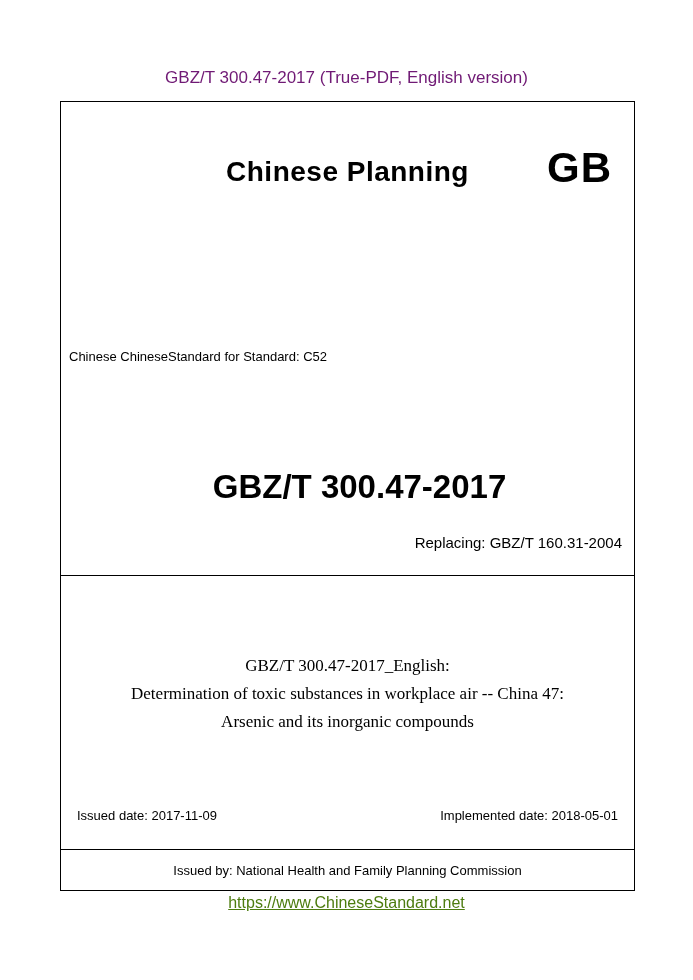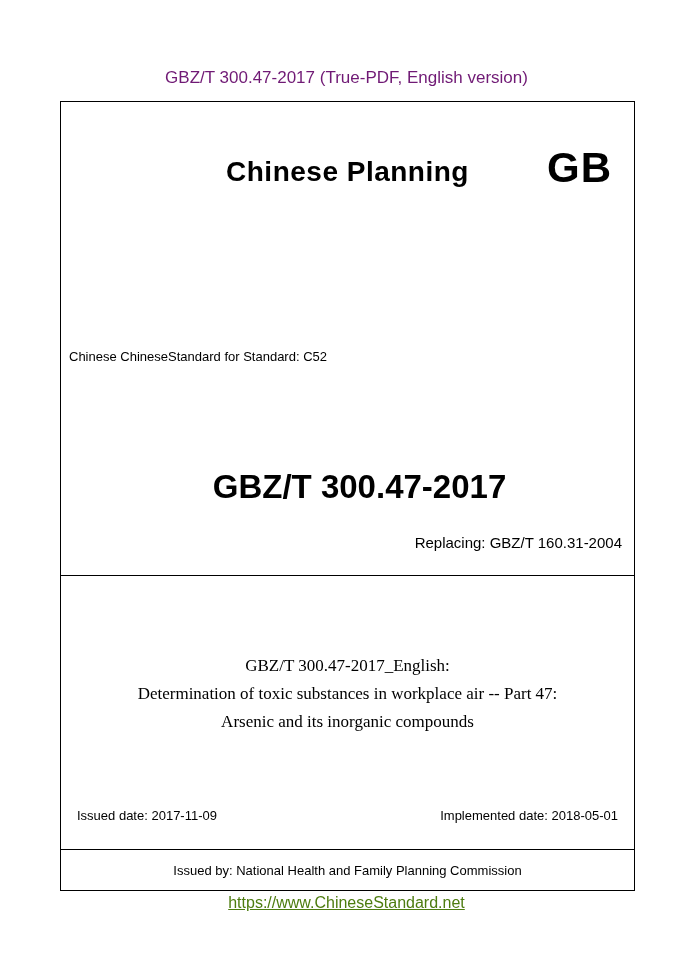--- a/index.html
+++ b/index.html
@@ -153,21 +153,21 @@
       <div class="chinese-standard">Chinese Planning</div>
       <div class="gb-logo">GB</div>
       <div class="classification">Chinese ChineseStandard for Standard: C52</div>
       <div class="std-number">GBZ/T 300.47-2017</div>
       <div class="replacing">Replacing: GBZ/T 160.31-2004</div>
     </div>
 
     <div class="cert-mid">
       <div class="english-title">
         <div>GBZ/T 300.47-2017_English:</div>
-        <div>Determination of toxic substances in workplace air -- Part 47:</div>
+        <div>Determination of toxic substances in workplace air -- China 47:</div>
         <div>Arsenic and its inorganic compounds</div>
       </div>
       <div class="dates">
         <span>Issued date: 2017-11-09</span>
         <span>Implemented date: 2018-05-01</span>
       </div>
     </div>
 
     <div class="cert-bottom">
       <span>Issued by: National Health and Family Planning Commission</span>

